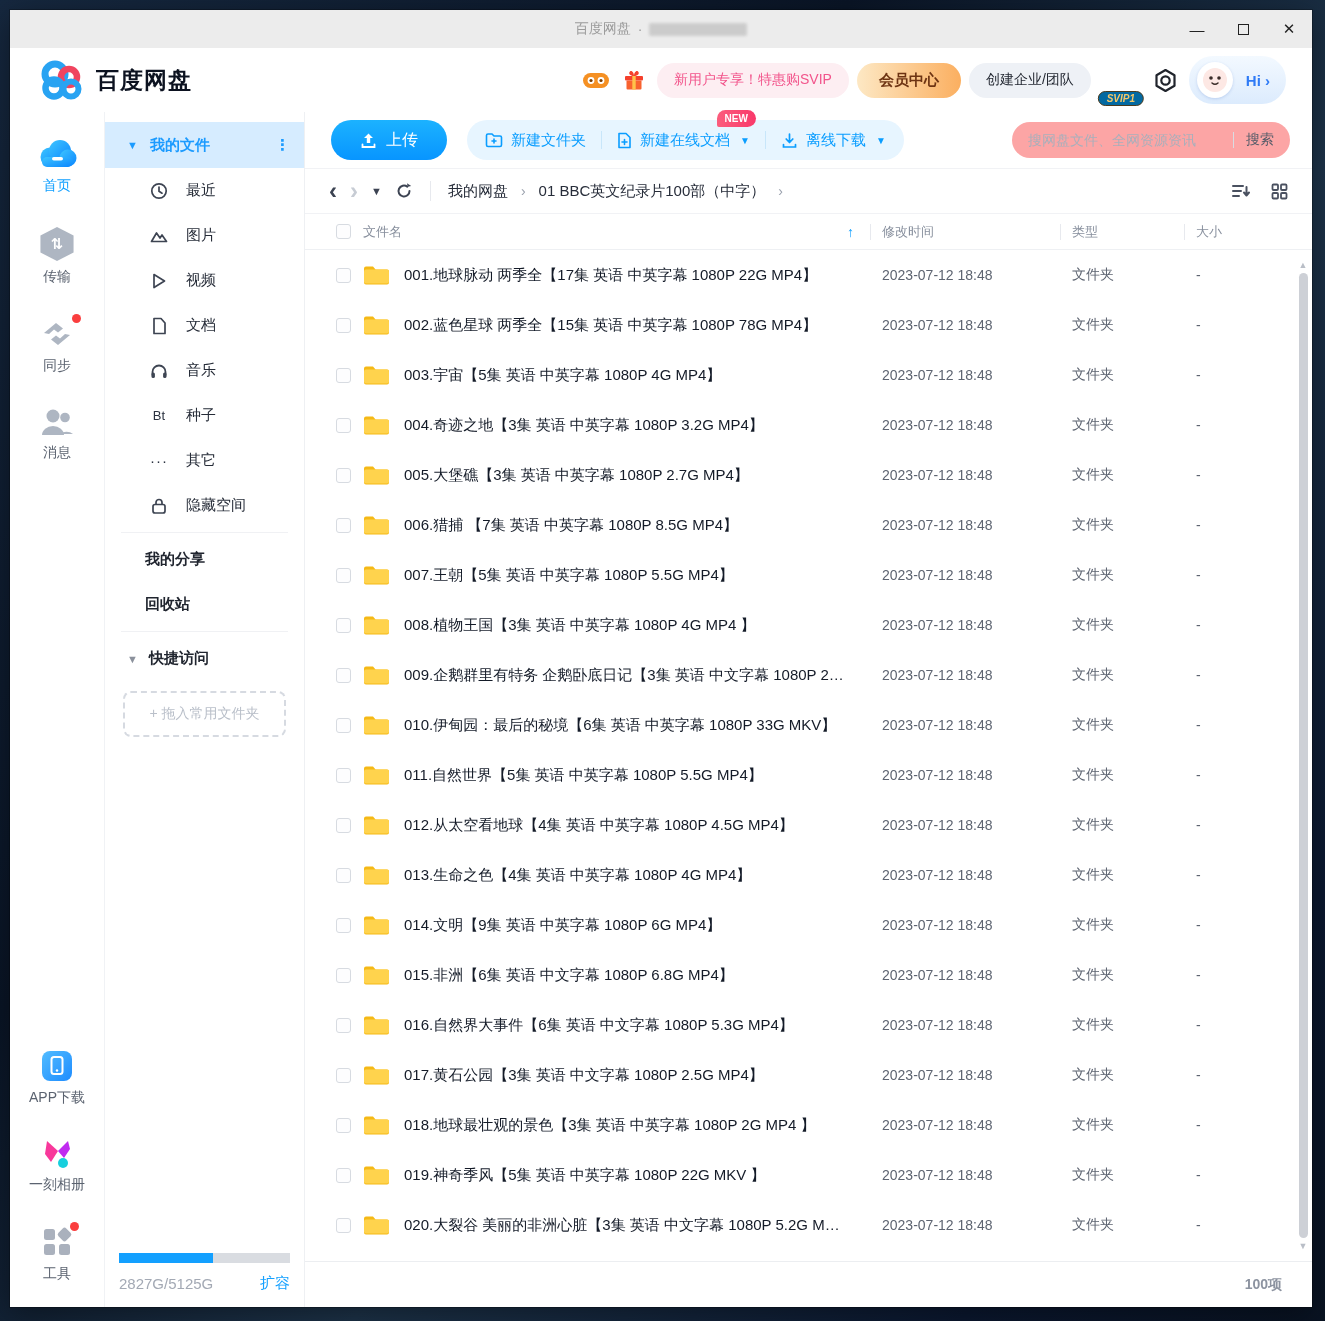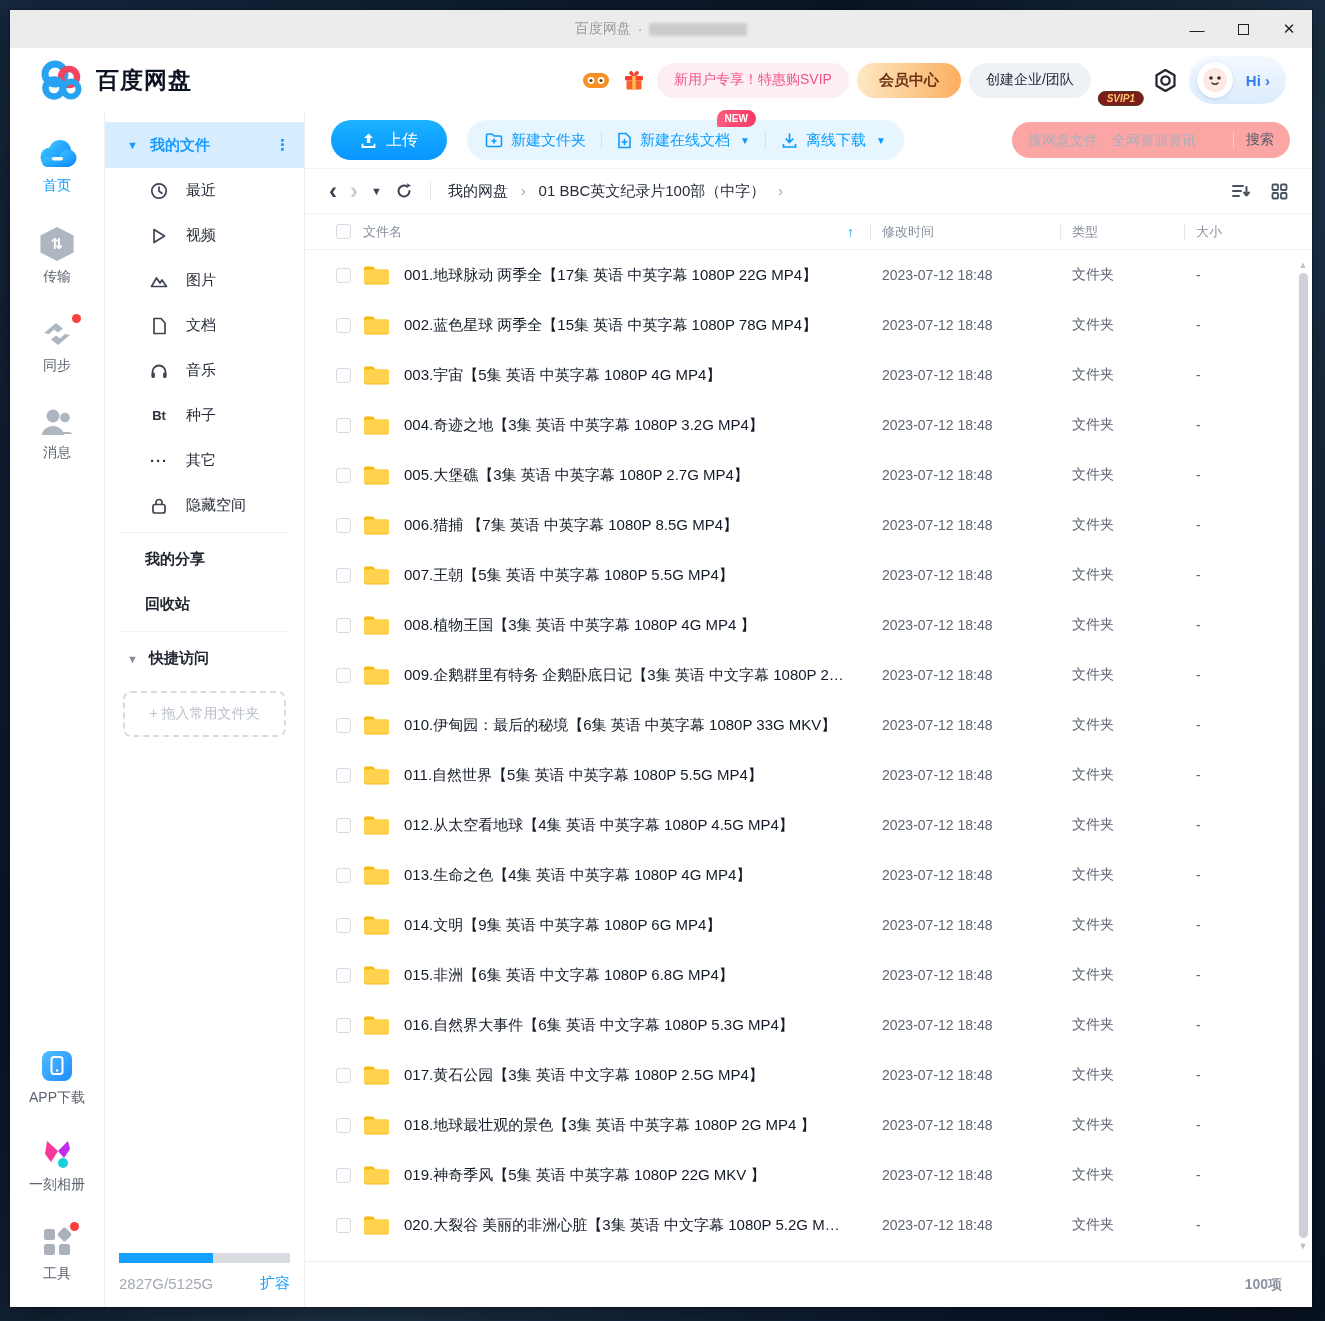--- a/index.html
+++ b/index.html
@@ -25,21 +25,21 @@
   .header-actions { margin-left:auto; display:flex; align-items:center; gap:8px; }
   .icon-btn { width:30px; height:30px; display:flex; align-items:center; justify-content:center; cursor:pointer; }
   .pill { height:35px; border-radius:18px; display:flex; align-items:center; padding:0 17px; font-size:14px; cursor:pointer; white-space:nowrap; }
   .pill-promo { background:#fdeef2; color:#f2548b; }
   .pill-member { background:linear-gradient(90deg,#fde8c4,#fbaf60); color:#6e3413; font-weight:bold; font-size:15px; padding:0 22px; }
   .pill-enterprise { background:#eef1f6; color:#1f242e; }
   .avatar-wrap { position:relative; width:44px; height:44px; }
   .avatar { width:42px; height:42px; border-radius:50%;
     background:radial-gradient(circle at 50% 30%,#ffe07c 0%,#ffb347 35%,#e8452f 60%,#c5311f 100%); cursor:pointer; }
   .svip-badge { position:absolute; left:50%; bottom:-4px; transform:translateX(-50%);
-    background:#7f1d1d; color:#f6c868; font-size:10px; font-weight:bold; font-style:italic;
+    background:#0369a1; color:#f6c868; font-size:10px; font-weight:bold; font-style:italic;
     padding:1px 8px; border-radius:8px; white-space:nowrap; border:1px solid #4a3a1e; }
   .assistant { display:flex; align-items:center; gap:7px; height:48px; padding:0 16px 0 8px;
     border-radius:24px; background:linear-gradient(180deg,#f3f9ff,#dcebfd); cursor:pointer; }
   .assistant-face { width:36px; height:36px; border-radius:50%; background:#fff; box-shadow:0 1px 3px rgba(80,120,200,.25); display:flex; align-items:center; justify-content:center; }
   .assistant-label { color:#2f7bf6; font-weight:bold; font-size:15px;padding-left:6px; }
 
   
   .app-body { flex:1; display:flex; min-height:0; }
 
   
@@ -52,21 +52,21 @@
   .hex-wrap { position:relative; width:36px; height:34px; display:flex; align-items:center; justify-content:center; }
   .hex { position:absolute; inset:0; background:#aeb6c2; clip-path:polygon(50% 0,96% 25%,96% 75%,50% 100%,4% 75%,4% 25%); }
   .hex-glyph { position:relative; color:#fff; font-size:15px; font-weight:bold; }
 
   
   .sidebar { width:200px; flex:none; border-right:1px solid #eef0f3; position:relative; padding-top:10px; font-size:15px; }
   .side-active { height:46px; background:#d6ecff; color:#1c9bff; font-weight:bold; display:flex; align-items:center; padding:0 14px 0 22px; cursor:pointer; }
   .side-active .caret { color:#1c9bff; font-size:11px; margin-right:12px; }
   .kebab { margin-left:auto; color:#1c9bff; font-size:15px; letter-spacing:0; cursor:pointer; }
   .side-item { height:45px; display:flex; align-items:center; padding-left:44px; gap:17px; color:#262c38; cursor:pointer; }
-  .side-ic { width:20px; display:flex; justify-content:center; color:#3d4452; font-weight:bold; }
+  .side-ic { width:20px; display:flex; justify-content:center; color:#3d4452; font-weight:normal; }
   .side-divider { height:1px; background:#f0f1f4; margin:4px 16px; }
   .side-link { height:45px; display:flex; align-items:center; padding-left:40px; color:#20252f; font-weight:600; cursor:pointer; }
   .quick-row { height:45px; display:flex; align-items:center; padding-left:22px; color:#20252f; font-weight:600; cursor:pointer; }
   .quick-row .caret { color:#8b919c; font-size:11px; margin-right:11px; }
   .drop-zone { margin:10px 18px 0; height:46px; border:2px dashed #d6dae1; border-radius:8px;
     display:flex; align-items:center; justify-content:center; color:#b9bfc9; font-size:14px; cursor:pointer; }
   .storage { position:absolute; left:0; right:0; bottom:0; padding:0 14px 14px; }
   .storage-bar { height:10px; background:#d9dce1; }
   .storage-fill { height:100%; background:#13a0ff; }
   .storage-row { margin-top:11px; display:flex; align-items:center; justify-content:space-between; }
@@ -309,33 +309,33 @@
           <span class="side-ic">
             <svg width="18" height="18" viewBox="0 0 18 18">
                 <circle cx="9" cy="9" r="7.2" fill="none" stroke="#3d4452" stroke-width="1.7"></circle>
                 <path d="M9 5 v4.2 l3 2" fill="none" stroke="#3d4452" stroke-width="1.7" stroke-linecap="round"></path>
               </svg>
           </span>
           <span>最近</span>
         </div>
         <div class="side-item">
           <span class="side-ic">
+            <svg width="19" height="16" viewBox="0 0 19 16">
+                <path d="M1.5 13.5 L6.5 5 l3.5 5 2-3 4.5 6.5 z" fill="none" stroke="#3d4452" stroke-width="1.7" stroke-linejoin="round"></path>
+              </svg>
+          </span>
+          <span>图片</span>
+        </div>
+        <div class="side-item">
+          <span class="side-ic">
             <svg width="16" height="18" viewBox="0 0 16 18">
                 <path d="M3 2.5 L13.5 9 L3 15.5 z" fill="none" stroke="#3d4452" stroke-width="1.7" stroke-linejoin="round"></path>
               </svg>
           </span>
           <span>视频</span>
-        </div>
-        <div class="side-item">
-          <span class="side-ic">
-            <svg width="19" height="16" viewBox="0 0 19 16">
-                <path d="M1.5 13.5 L6.5 5 l3.5 5 2-3 4.5 6.5 z" fill="none" stroke="#3d4452" stroke-width="1.7" stroke-linejoin="round"></path>
-              </svg>
-          </span>
-          <span>图片</span>
         </div>
         <div class="side-item">
           <span class="side-ic">
             <svg width="15" height="18" viewBox="0 0 15 18">
                 <path d="M2 1.5 h7 l4 4.5 v10.5 h-11 z" fill="none" stroke="#3d4452" stroke-width="1.7" stroke-linejoin="round"></path>
               </svg>
           </span>
           <span>文档</span>
         </div>
         <div class="side-item">

